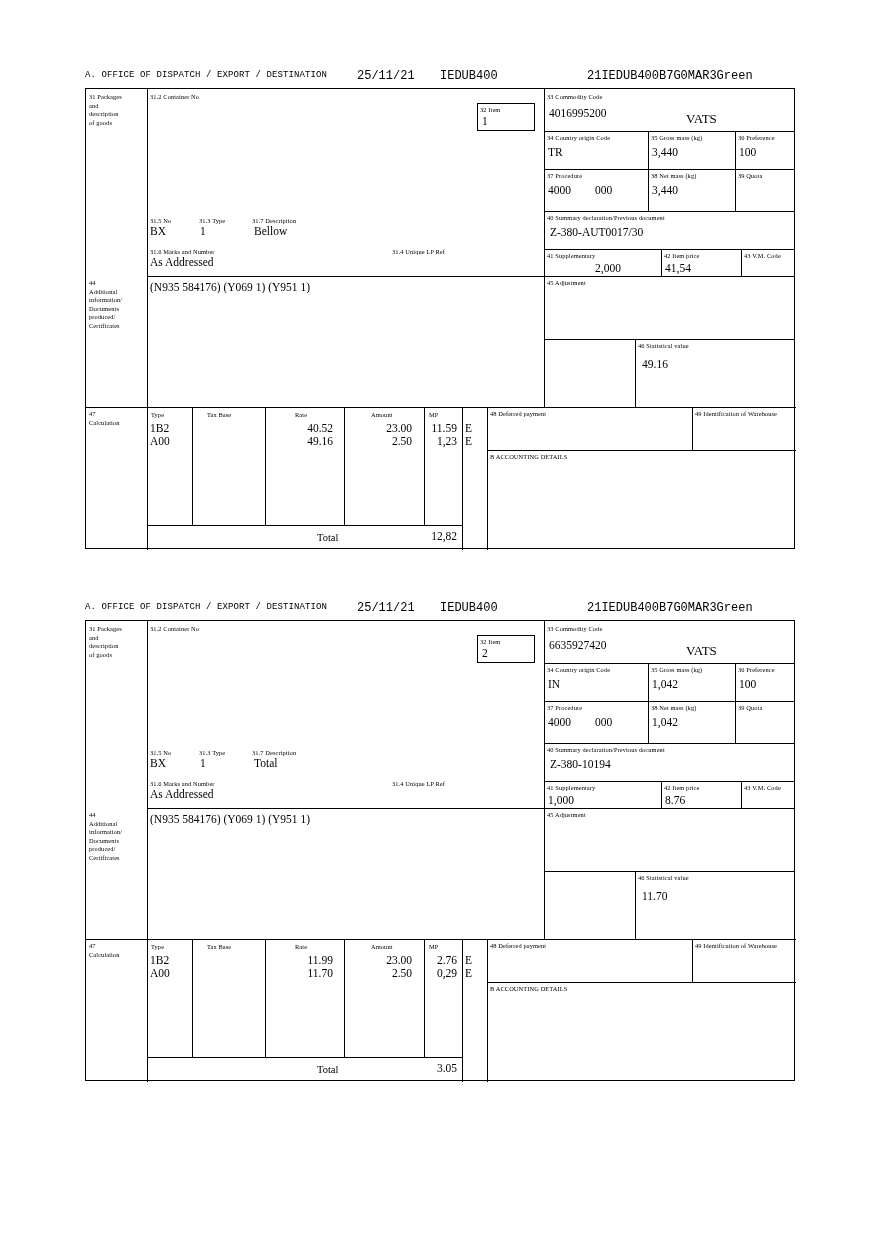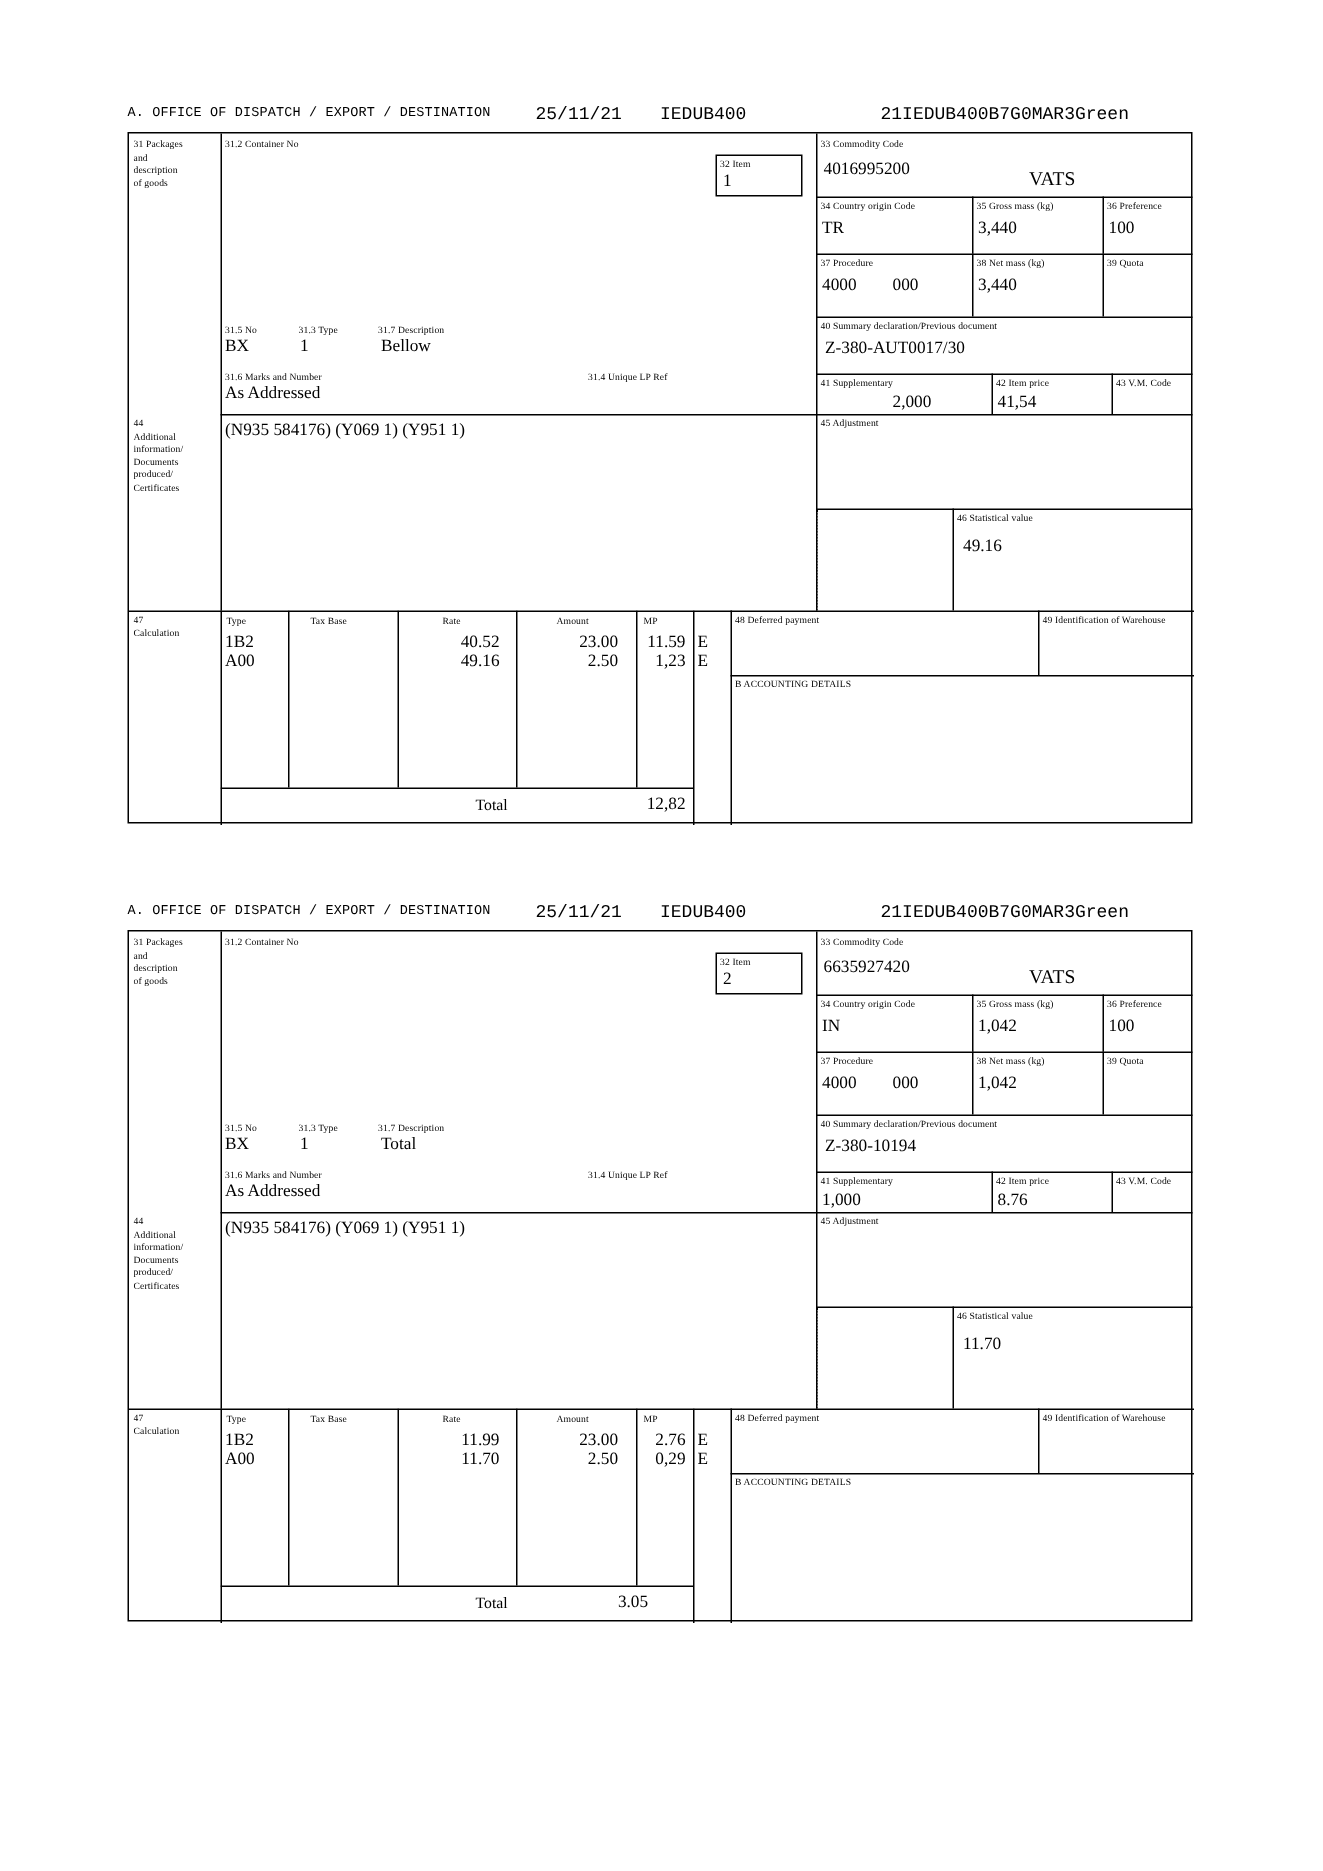--- a/index.html
+++ b/index.html
@@ -400,21 +400,21 @@
         <div class="val" style="position:absolute; left:275px; top:15px; width:35px; text-align:right;">2.76</div>
         <div class="val" style="position:absolute; left:318px; top:15px;">E</div>
 
         <div class="val" style="position:absolute; left:3px; top:28px;">A00</div>
         <div class="val" style="position:absolute; left:116px; top:28px; width:70px; text-align:right;">11.70</div>
         <div class="val" style="position:absolute; left:195px; top:28px; width:70px; text-align:right;">2.50</div>
         <div class="val" style="position:absolute; left:275px; top:28px; width:35px; text-align:right;">0,29</div>
         <div class="val" style="position:absolute; left:318px; top:28px;">E</div>
 
         <div class="val val-sm" style="position:absolute; left:170px; top:125px;">Total</div>
-        <div class="val" style="position:absolute; left:240px; top:123px; width:70px; text-align:center;">3.05</div>
+        <div class="val" style="position:absolute; left:240px; top:123px; width:70px; text-align:right;">3.05</div>
       </div>
 
       <div class="vline" style="left:401px; top:318px; height:143px;"></div>
       <div class="vline" style="left:606px; top:318px; height:43px;"></div>
       <div class="hline" style="left:401px; top:361px; width:309px;"></div>
       <div class="cell lbl" style="left:404px; top:321px; width:160px;">48 Deferred payment</div>
       <div class="cell val" style="left:405px; top:333px; width:190px;"></div>
       <div class="cell lbl" style="left:609px; top:321px; width:160px;">49 Identification of Warehouse</div>
       <div class="cell val" style="left:610px; top:333px; width:95px;"></div>
       <div class="cell lbl" style="left:404px; top:364px; width:250px;">B ACCOUNTING DETAILS</div>

